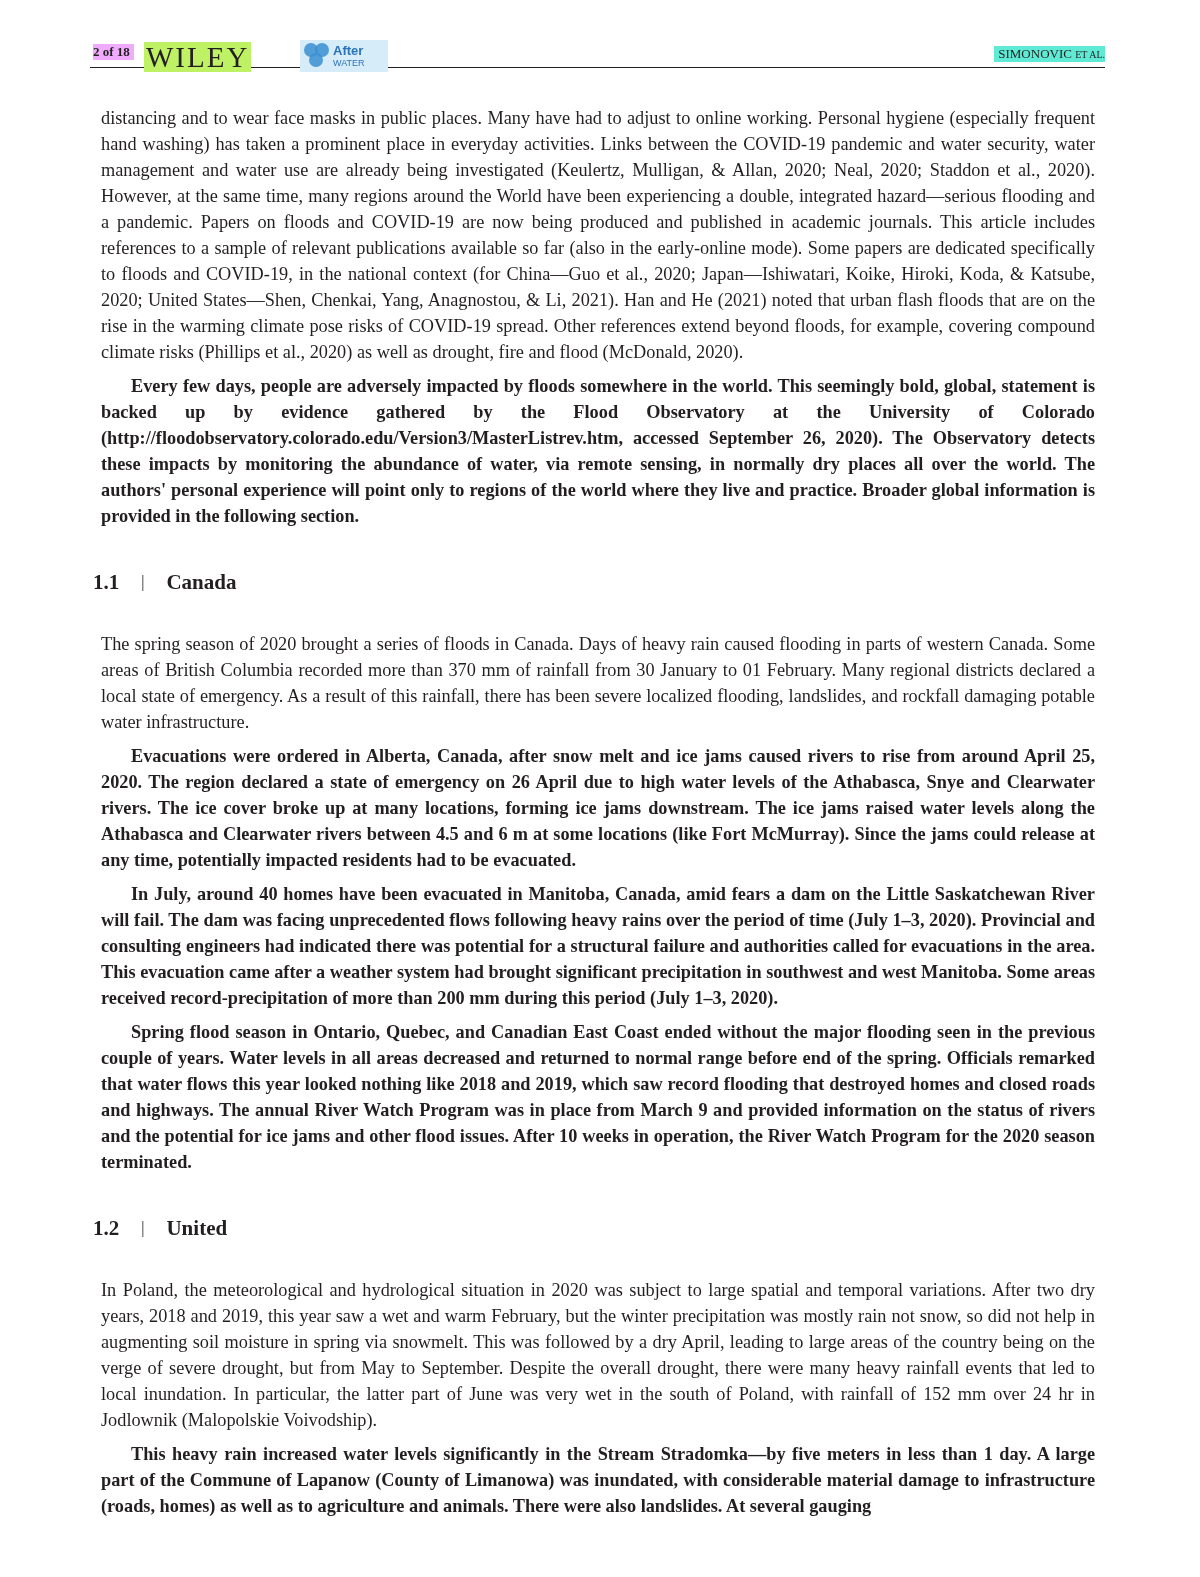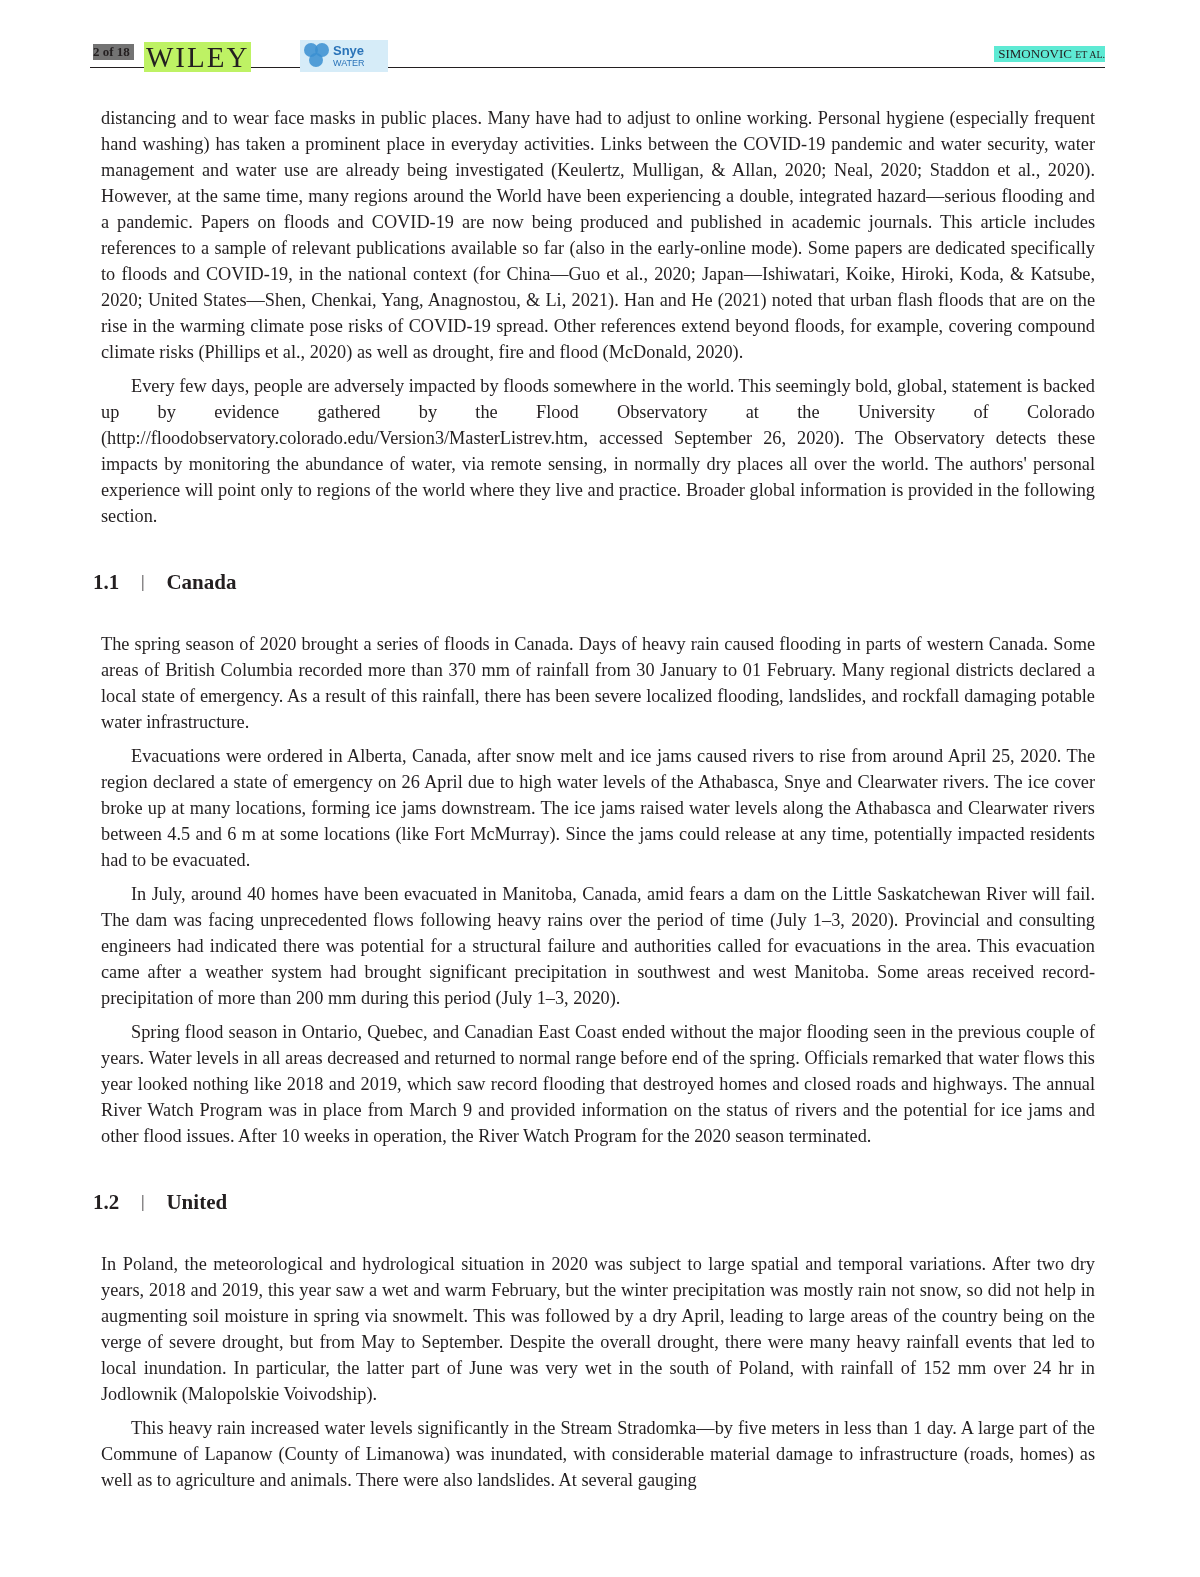--- a/index.html
+++ b/index.html
@@ -1,52 +1,52 @@
 <!DOCTYPE html>
 <html><head>
 <meta charset="utf-8">
 <style>
   html, body { margin: 0; padding: 0; background: #ffffff; }
   body { width: 1200px; height: 1577px; position: relative; overflow: hidden;
          font-family: "Liberation Serif", "DejaVu Serif", serif; color: #231f20; }
   .header { position: absolute; top: 38px; left: 90px; width: 1015px; height: 32px; }
   .header .rule { position: absolute; left: 0; right: 0; top: 29px; border-top: 1px solid #231f20; }
-  .page-num { position: absolute; left: 3px; top: 6px; font-size: 13px; font-weight: bold; background: #737373; padding-right: 4px; }
+  .page-num { position: absolute; left: 3px; top: 6px; font-size: 13px; font-weight: bold; background: #f0abfc; padding-right: 4px; }
   .vbar { position: absolute; left: 55px; top: 6px; height: 24px; border-left: 1px solid #231f20; }
   .wiley { position: absolute; left: 54px; top: 4px; font-size: 29px; letter-spacing: 2px; background: #bef264; padding: 0 2px; line-height: 30px; }
   .wires { position: absolute; left: 210px; top: 2px; width: 88px; height: 32px; background: #d6ecf8; display: flex; align-items: center; }
   .wires .logo { width: 26px; height: 26px; margin-left: 4px; position: relative; }
   .wires .logo span { position: absolute; width: 14px; height: 14px; border-radius: 50%; background: #3a8fd1; opacity: .85; }
   .wires .txt { margin-left: 3px; font-family: "Liberation Sans", sans-serif; color: #2a73b8; line-height: 1; }
   .wires .t1 { font-size: 13px; font-weight: bold; }
   .wires .t2 { font-size: 9px; margin-top: 2px; }
   .running-head { position: absolute; right: 0; top: 8px; font-size: 13px; background: #5eead4; padding-left: 4px; }
   .running-head small { font-size: 10px; }
   .content { position: absolute; top: 97px; left: 93px; width: 1010px; font-size: 18.3px; line-height: 26px; text-align: justify; }
   .content p { margin: 8px; }
-  .content p.indent { text-indent: 30px; }
+  .content p.indent { text-indent: 30px; font-weight: bold; }
   .section-head { font-weight: bold; font-size: 21px; margin: 40px 0 36px 0; display: flex; align-items: flex-start; }
   .section-head .sep { font-weight: normal; margin: 0 22px; font-size: 16px; }
 </style>
 </head>
 <body>
 
 <div class="header">
   <div class="rule"></div>
   <span class="page-num">2 of 18</span>
   <span class="vbar"></span>
   <span class="wiley">WILEY</span>
   <div class="wires">
     <div class="logo">
       <span style="left:0;top:0"></span>
         <span style="left:11px;top:0"></span>
         <span style="left:5px;top:10px"></span>
     </div>
     <div class="txt">
-      <div class="t1">Snye</div>
+      <div class="t1">After</div>
       <div class="t2">WATER</div>
     </div>
   </div>
   <span class="running-head">
     <span>SIMONOVIC</span>
     <small>ET AL.</small>
   </span>
 </div>
 
 <div class="content">

